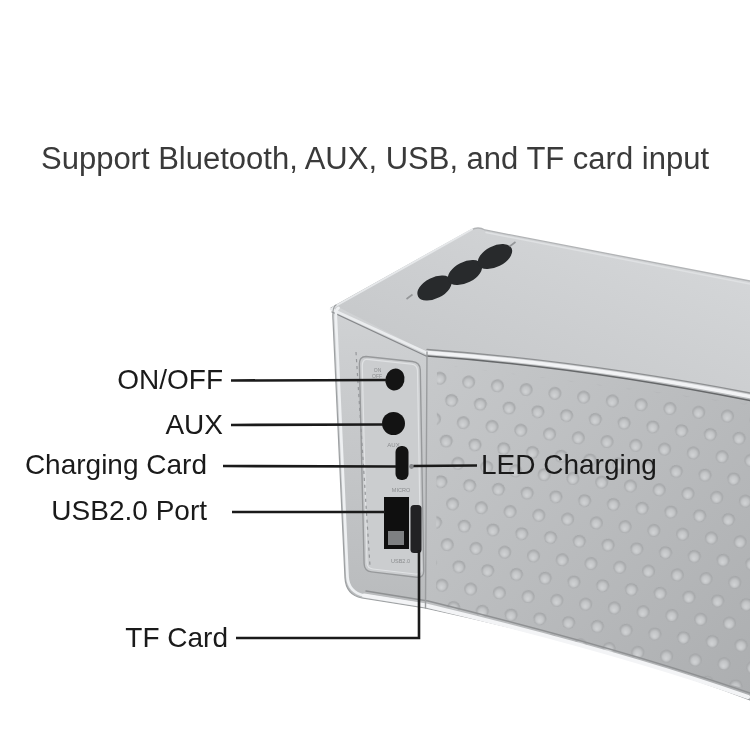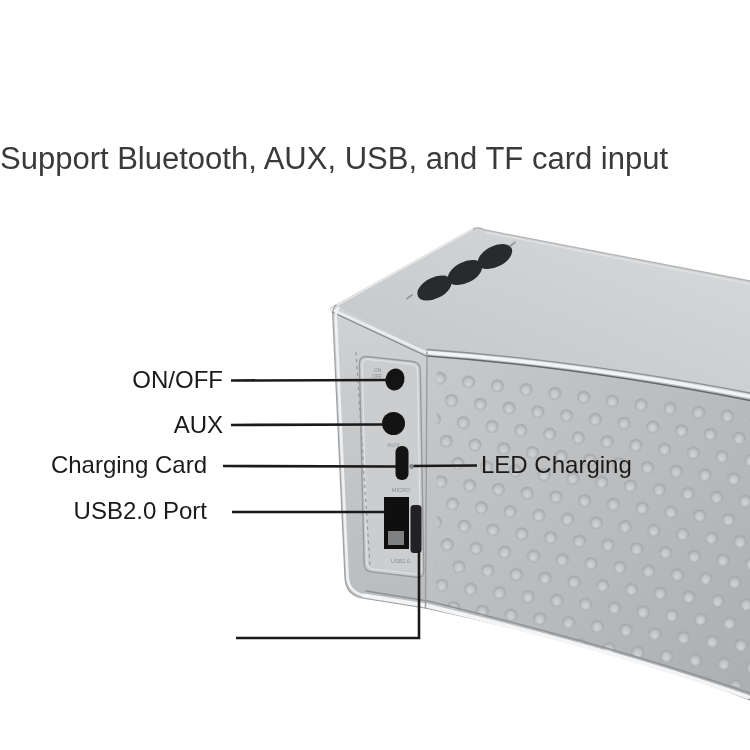--- a/index.html
+++ b/index.html
@@ -18,29 +18,30 @@
   .stage svg {
     position: absolute;
     left: 0;
     top: 0;
   }
   .title {
     position: absolute;
     left: 0;
     right: 0;
     top: 141px;
+    text-align: center;
     font-size: 31px;
     line-height: 36px;
     color: var(--title_text, #3a3a3a);
     white-space: nowrap;
   }
   .callout {
     position: absolute;
     transform: translateY(-50%);
-    font-size: 24px;
+    font-size: 28px;
     line-height: 1;
     color: var(--label_text, #1a1a1a);
     white-space: nowrap;
   }
   .co-onoff    { right: 527px; top: 380px; }
   .co-aux      { right: 527px; top: 425px; }
   .co-charging { right: 543px; top: 465px; }
   .co-usb      { right: 543px; top: 511px; margin-left: 16px; }
   .co-led      { left: 481px;  top: 465px; }
   .co-tf       { right: 522px; top: 638px; }
@@ -140,13 +141,14 @@
       <polyline points="236,638 419,638 419,550"></polyline>
     </g>
   </svg>
 
   <div class="title">Support Bluetooth, AUX, USB, and TF card input</div>
   <div class="callout co-onoff">ON/OFF</div>
   <div class="callout co-aux">AUX</div>
   <div class="callout co-charging">Charging Card</div>
   <div class="callout co-usb">USB2.0 Port</div>
   <div class="callout co-led">LED Charging</div>
+  <div class="callout co-tf">TF Card</div>
 </div>
 
 </body></html>

